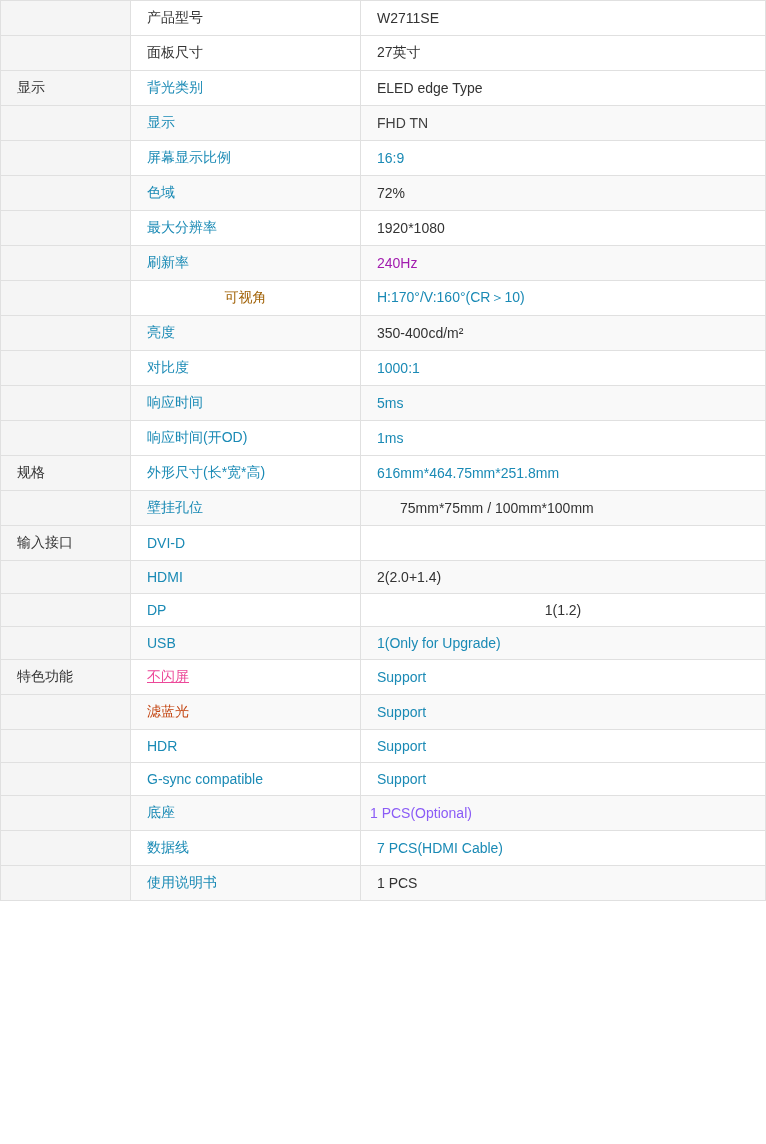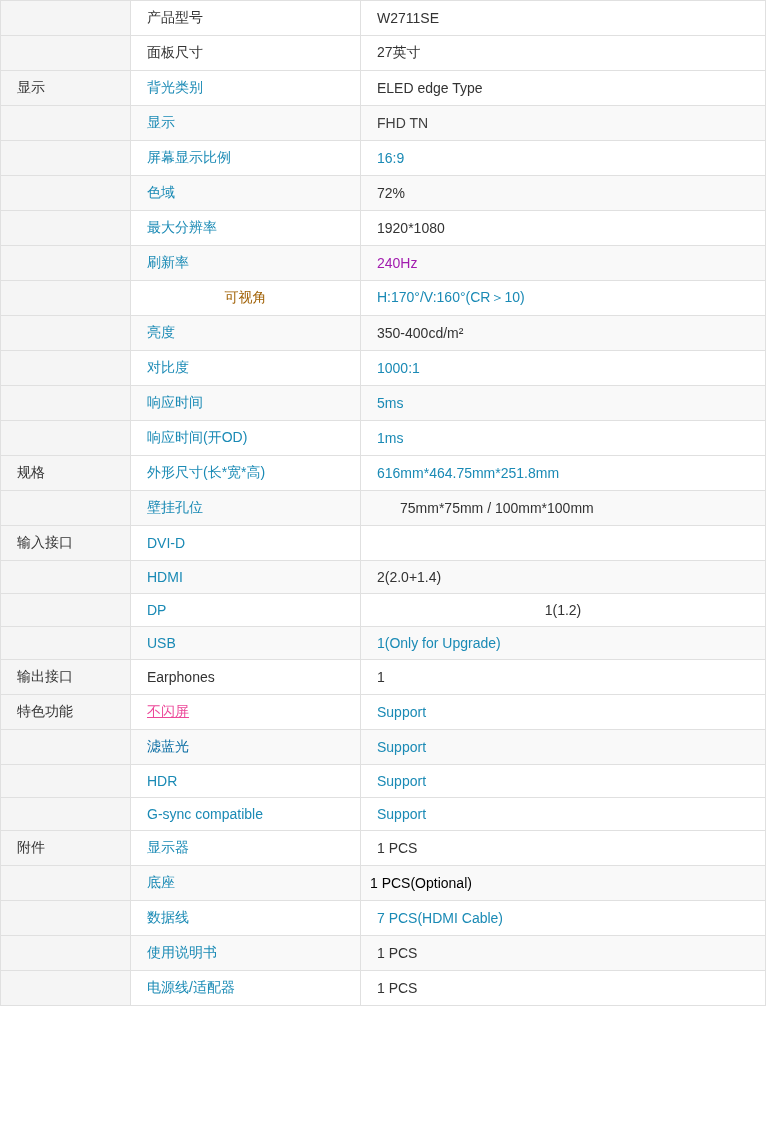--- a/index.html
+++ b/index.html
@@ -132,63 +132,48 @@
         <td class="col-category"></td>
         <td class="col-label" style="color: rgb(26, 138, 181);">DP</td>
         <td class="col-value" style="color: rgb(51, 51, 51); text-align: center;">1(1.2)</td>
       </tr>
       <tr class="row-shaded">
         <td class="col-category"></td>
         <td class="col-label" style="color: rgb(26, 138, 181);">USB</td>
         <td class="col-value" style="color: rgb(26, 138, 181);">1(Only for Upgrade)</td>
       </tr>
       <tr class="row-plain">
-        <td class="col-category">输出接口</td>
-        <td class="col-label" style="color: rgb(51, 51, 51);">Earphones</td>
-        <td class="col-value" style="color: rgb(51, 51, 51);">1</td>
-      </tr>
-      <tr class="row-plain">
         <td class="col-category">特色功能</td>
         <td class="col-label" style="color: #ec4899; text-decoration: underline;">不闪屏</td>
         <td class="col-value" style="color: rgb(26, 138, 181);">Support</td>
       </tr>
       <tr class="row-shaded">
         <td class="col-category"></td>
-        <td class="col-label" style="color: #0369a1;">滤蓝光</td>
+        <td class="col-label" style="color: #c2410c;">滤蓝光</td>
         <td class="col-value" style="color: rgb(26, 138, 181);">Support</td>
       </tr>
       <tr class="row-plain">
         <td class="col-category"></td>
         <td class="col-label" style="color: rgb(26, 138, 181);">HDR</td>
         <td class="col-value" style="color: rgb(26, 138, 181);">Support</td>
       </tr>
       <tr class="row-plain">
         <td class="col-category"></td>
         <td class="col-label" style="color: rgb(26, 138, 181);">G-sync compatible</td>
         <td class="col-value" style="color: rgb(26, 138, 181);">Support</td>
       </tr>
-      <tr class="row-plain">
-        <td class="col-category">附件</td>
-        <td class="col-label" style="color: rgb(26, 138, 181);">显示器</td>
-        <td class="col-value" style="color: rgb(51, 51, 51);">1 PCS</td>
-      </tr>
       <tr class="row-shaded">
         <td class="col-category"></td>
         <td class="col-label" style="color: rgb(26, 138, 181);">底座</td>
-        <td class="col-value" style="color: #000000; padding-left: 9px;">1 PCS(Optional)</td>
+        <td class="col-value" style="color: #8b5cf6; padding-left: 9px;">1 PCS(Optional)</td>
       </tr>
       <tr class="row-plain">
         <td class="col-category"></td>
         <td class="col-label" style="color: rgb(26, 138, 181);">数据线</td>
         <td class="col-value" style="color: rgb(26, 138, 181);">7 PCS(HDMI Cable)</td>
       </tr>
       <tr class="row-shaded">
         <td class="col-category"></td>
         <td class="col-label" style="color: rgb(26, 138, 181);">使用说明书</td>
         <td class="col-value" style="color: rgb(51, 51, 51);">1 PCS</td>
       </tr>
-      <tr class="row-plain">
-        <td class="col-category"></td>
-        <td class="col-label" style="color: rgb(26, 138, 181);">电源线/适配器</td>
-        <td class="col-value" style="color: rgb(51, 51, 51);">1 PCS</td>
-      </tr>
     </tbody>
 </table>
 
 </body></html>

